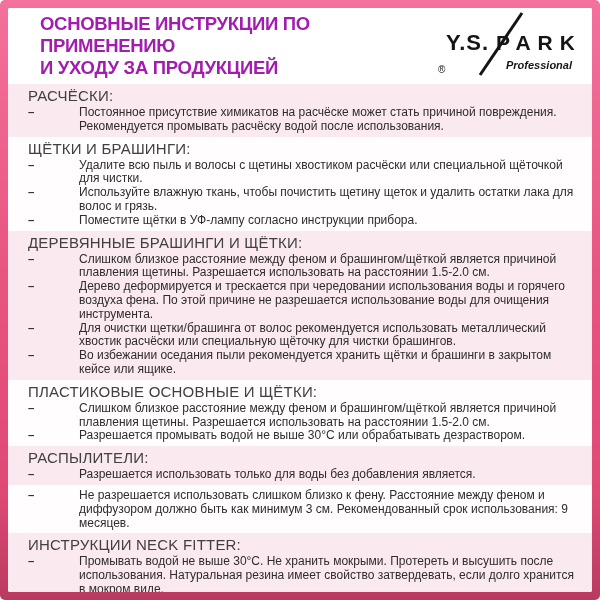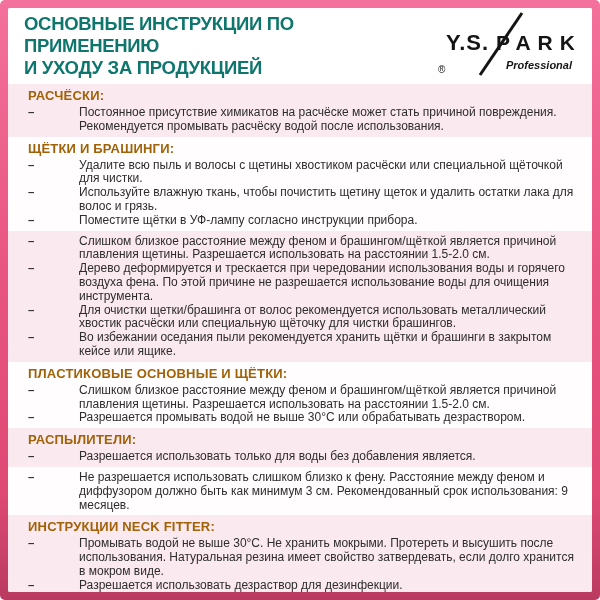--- a/index.html
+++ b/index.html
@@ -10,28 +10,28 @@
     border-radius:5px;
   }
   .page{
     box-sizing:border-box;width:100%;height:100%;background:#fffdfd;
     display:flex;flex-direction:column;overflow:hidden;border-radius:2px;
   }
   .header{
     flex:0 0 76px;display:flex;align-items:center;justify-content:space-between;
     background:#ffffff;padding:0 12px 0 16px;
   }
-  .title{color:#0f766e;font-weight:700;font-size:18.5px;line-height:1.18;letter-spacing:-0.3px;text-transform:uppercase;}
+  .title{color:#a21caf;font-weight:700;font-size:18.5px;line-height:1.18;letter-spacing:-0.3px;text-transform:uppercase;margin-left:16px;}
   .logo{flex:0 0 auto;margin-right:6px;}
   .sec{box-sizing:border-box;padding:4px 14px 3px 20px;}
   .sec.pink{background:#fae9ee;}
   .sec.white{background:#fffdfd;}
   .sec h2{
-    margin:0 0 2px 0;font-size:13px;line-height:16px;font-weight:700;
-    color:#a16207;letter-spacing:0.2px;
+    margin:0 0 2px 0;font-size:15px;line-height:16px;font-weight:400;
+    color:#404040;letter-spacing:0.2px;
   }
   .bullet{display:flex;align-items:flex-start;}
   .dash{flex:0 0 17px;font-size:11.4px;line-height:13.8px;color:#2e2c2d;font-weight:700;}
   .btxt{flex:1;font-size:12px;line-height:13.8px;color:#2e2c2d;padding-right:4px;margin-left:34px;}
 </style>
 </head>
 <body>
 
 <div class="frame">
   <div class="page">
@@ -70,20 +70,21 @@
         <span class="dash">–</span>
         <span class="btxt">Используйте влажную ткань, чтобы почистить щетину щеток и удалить остатки лака для волос и грязь.</span>
       </div>
       <div class="bullet">
         <span class="dash">–</span>
         <span class="btxt">Поместите щётки в УФ-лампу согласно инструкции прибора.</span>
       </div>
     </section>
 
     <section class="sec pink">
+      <h2>ДЕРЕВЯННЫЕ БРАШИНГИ И ЩЁТКИ:</h2>
       <div class="bullet">
         <span class="dash">–</span>
         <span class="btxt">Слишком близкое расстояние между феном и брашингом/щёткой является причиной плавления щетины. Разрешается использовать на расстоянии 1.5-2.0 см.</span>
       </div>
       <div class="bullet">
         <span class="dash">–</span>
         <span class="btxt">Дерево деформируется и трескается при чередовании использования воды и горячего воздуха фена. По этой причине не разрешается использование воды для очищения инструмента.</span>
       </div>
       <div class="bullet">
         <span class="dash">–</span>

